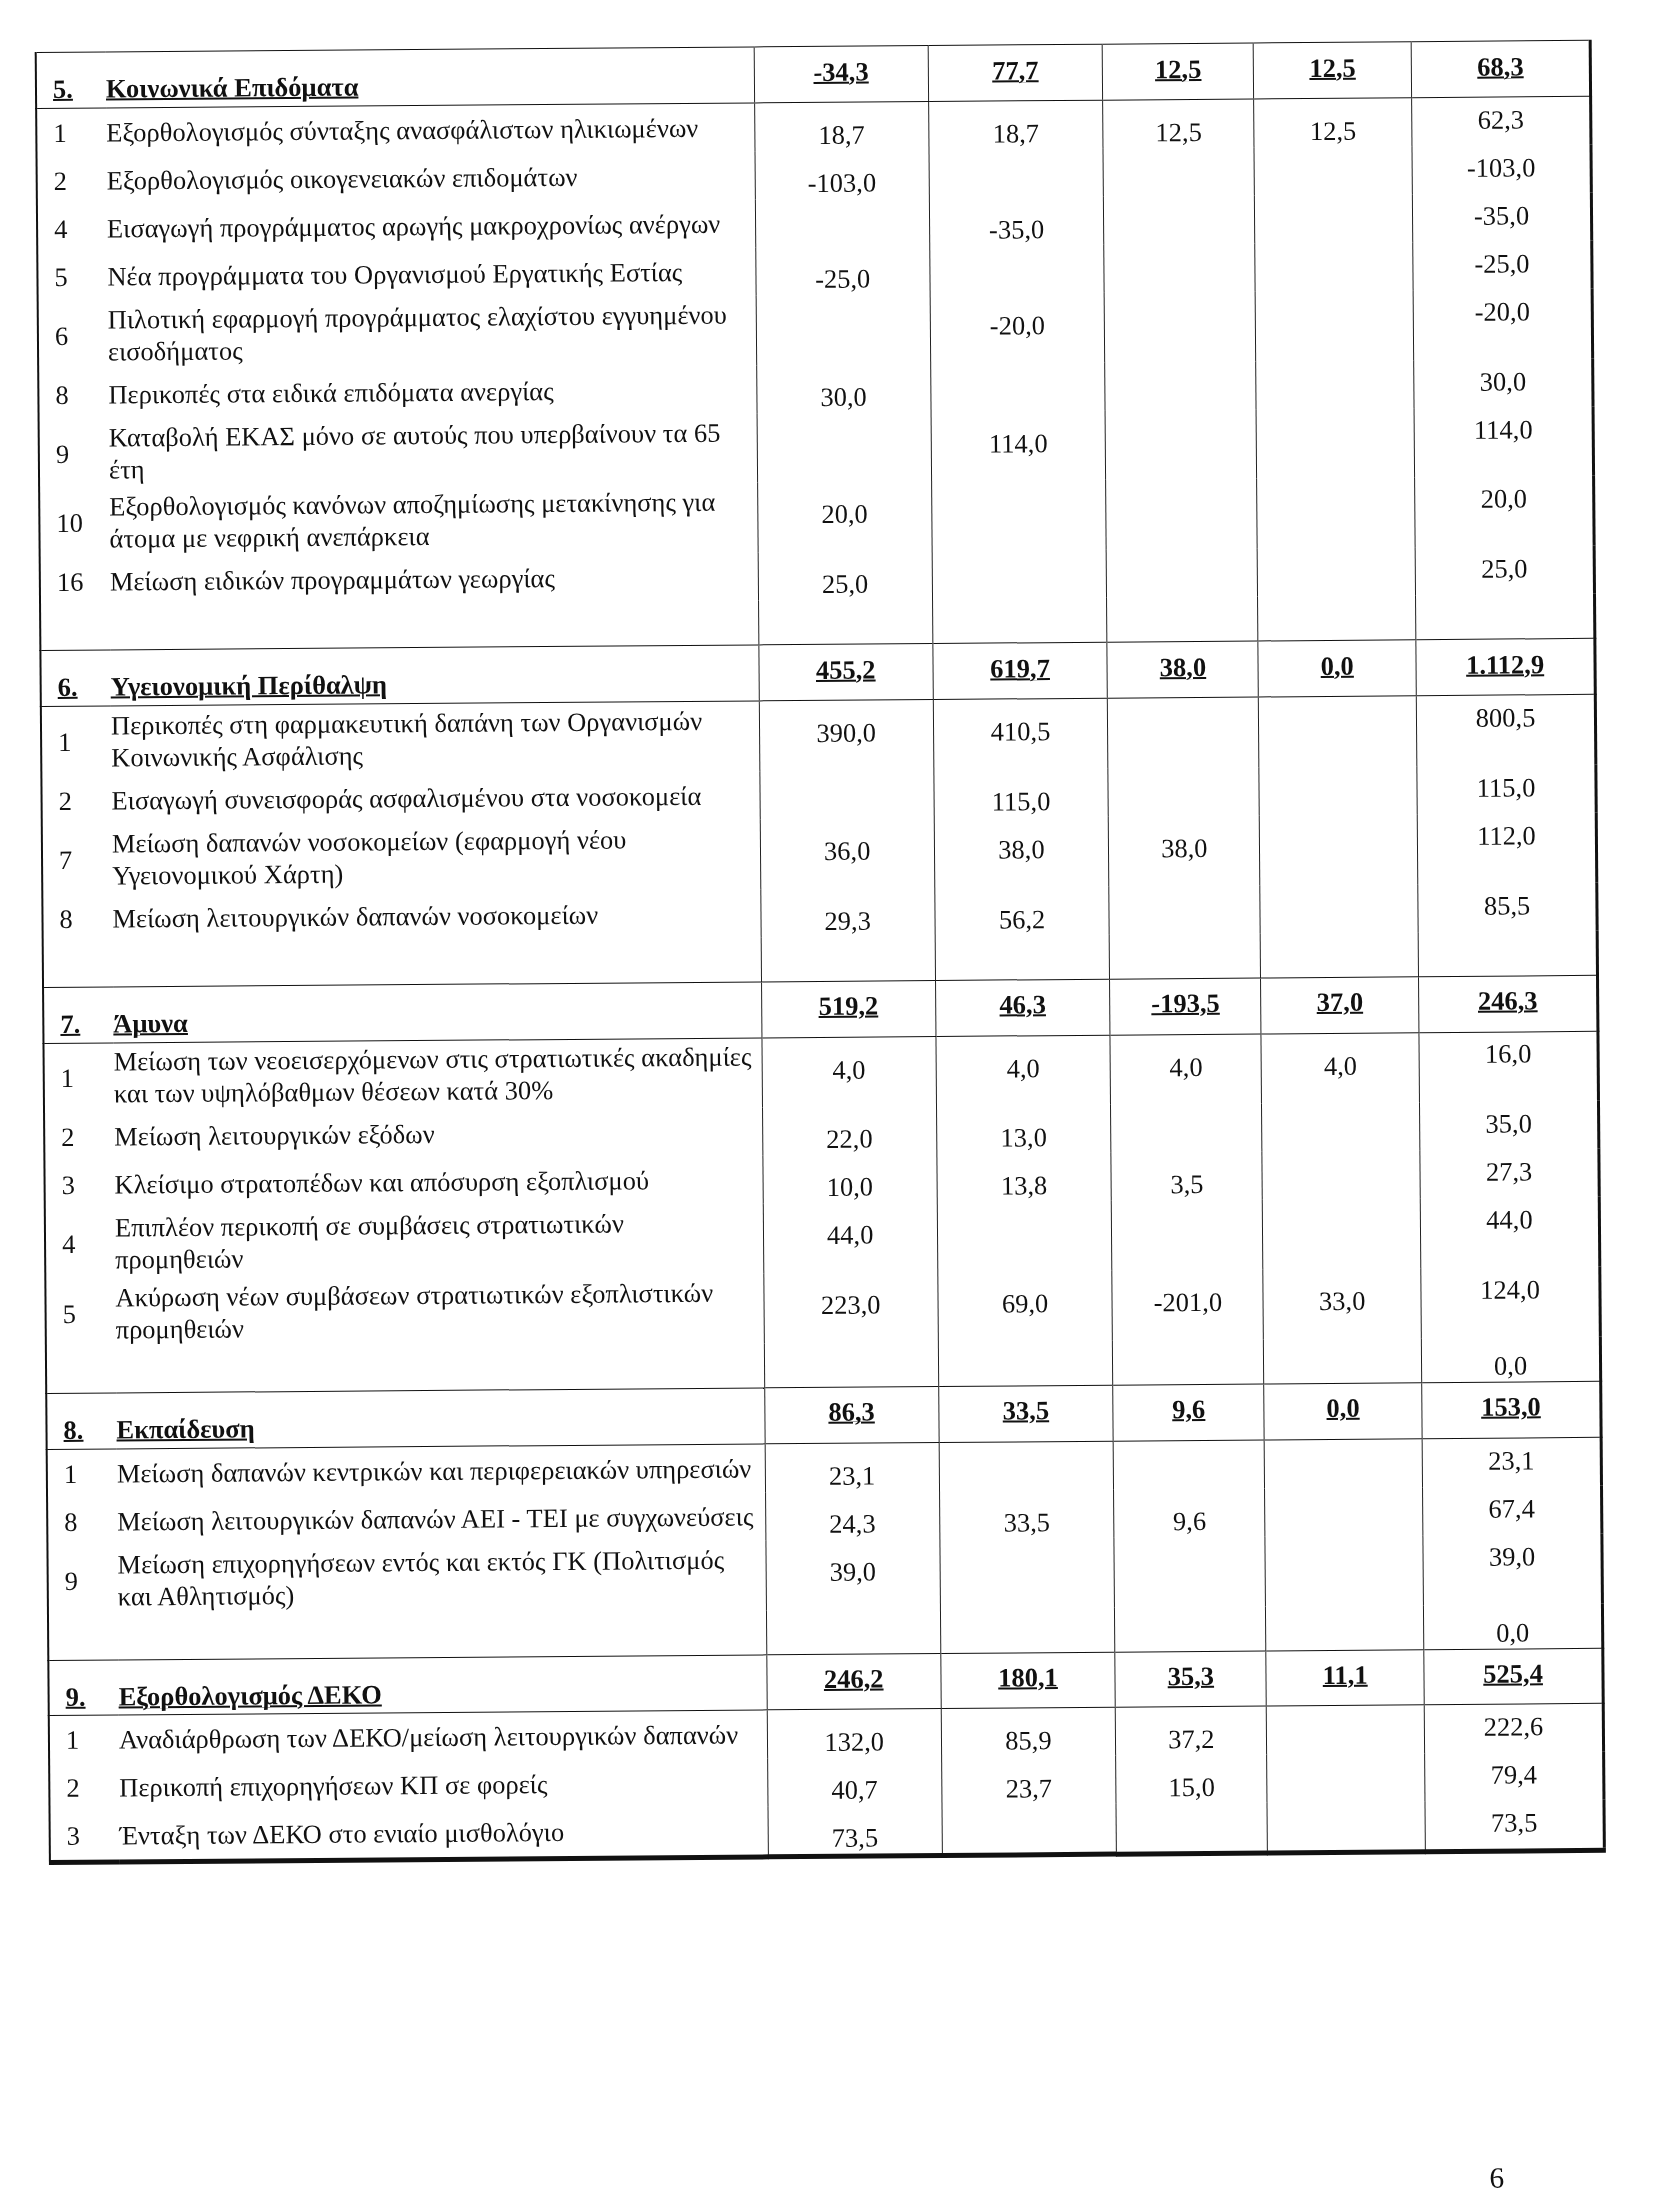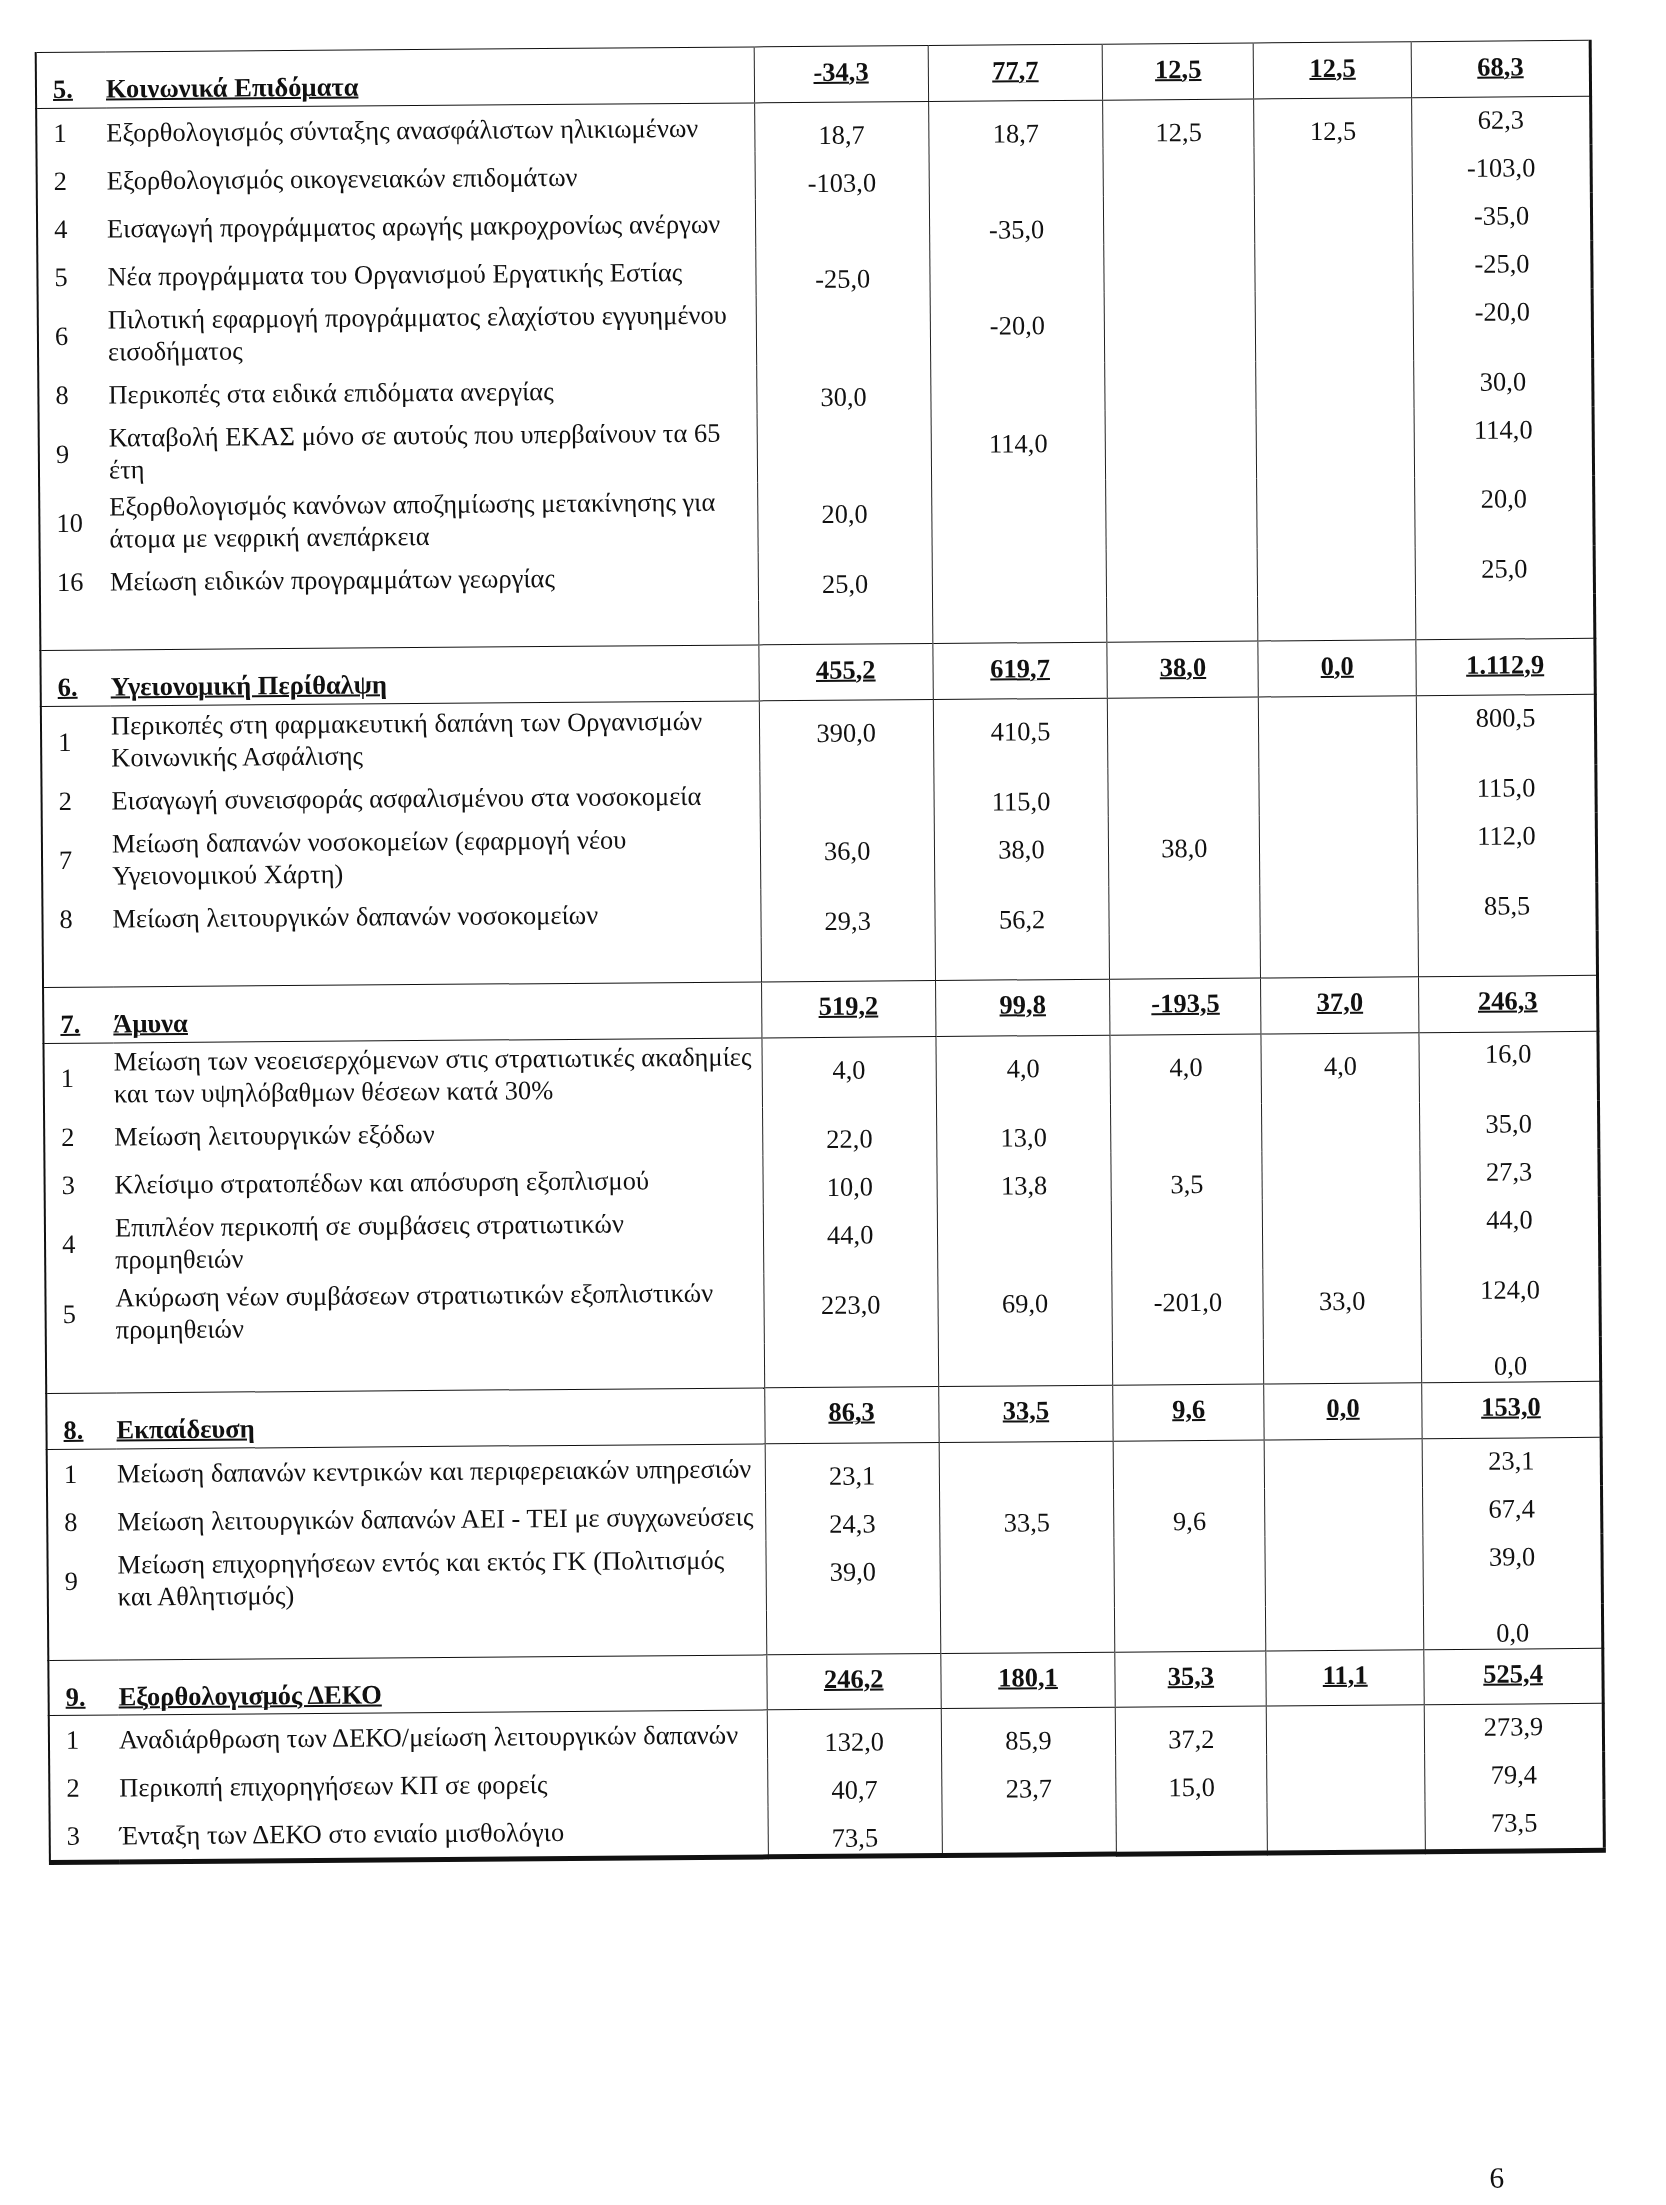--- a/index.html
+++ b/index.html
@@ -189,21 +189,21 @@
           <td class="val"></td>
           <td class="val"></td>
           <td class="val"></td>
           <td class="val"></td>
           <td class="val"></td>
         </tr>
         <tr class="sec">
           <td class="num"><span class="lbl">7.</span></td>
           <td class="desc"><span class="lbl">Άμυνα</span></td>
           <td class="val"><span>519,2</span></td>
-          <td class="val"><span>99,8</span></td>
+          <td class="val"><span>46,3</span></td>
           <td class="val"><span>-193,5</span></td>
           <td class="val"><span>37,0</span></td>
           <td class="val"><span>246,3</span></td>
         </tr>
         <tr class="item">
           <td class="num">1</td>
           <td class="desc">Μείωση των νεοεισερχόμενων στις στρατιωτικές ακαδημίες και των υψηλόβαθμων θέσεων κατά 30%</td>
           <td class="val">4,0</td>
           <td class="val">4,0</td>
           <td class="val">4,0</td>
@@ -309,21 +309,21 @@
           <td class="val"><span>11,1</span></td>
           <td class="val"><span>525,4</span></td>
         </tr>
         <tr class="item">
           <td class="num">1</td>
           <td class="desc">Αναδιάρθρωση των ΔΕΚΟ/μείωση λειτουργικών δαπανών</td>
           <td class="val">132,0</td>
           <td class="val">85,9</td>
           <td class="val">37,2</td>
           <td class="val"></td>
-          <td class="val total">273,9</td>
+          <td class="val total">222,6</td>
         </tr>
         <tr class="item">
           <td class="num">2</td>
           <td class="desc">Περικοπή επιχορηγήσεων ΚΠ σε φορείς</td>
           <td class="val">40,7</td>
           <td class="val">23,7</td>
           <td class="val">15,0</td>
           <td class="val"></td>
           <td class="val total">79,4</td>
         </tr>

